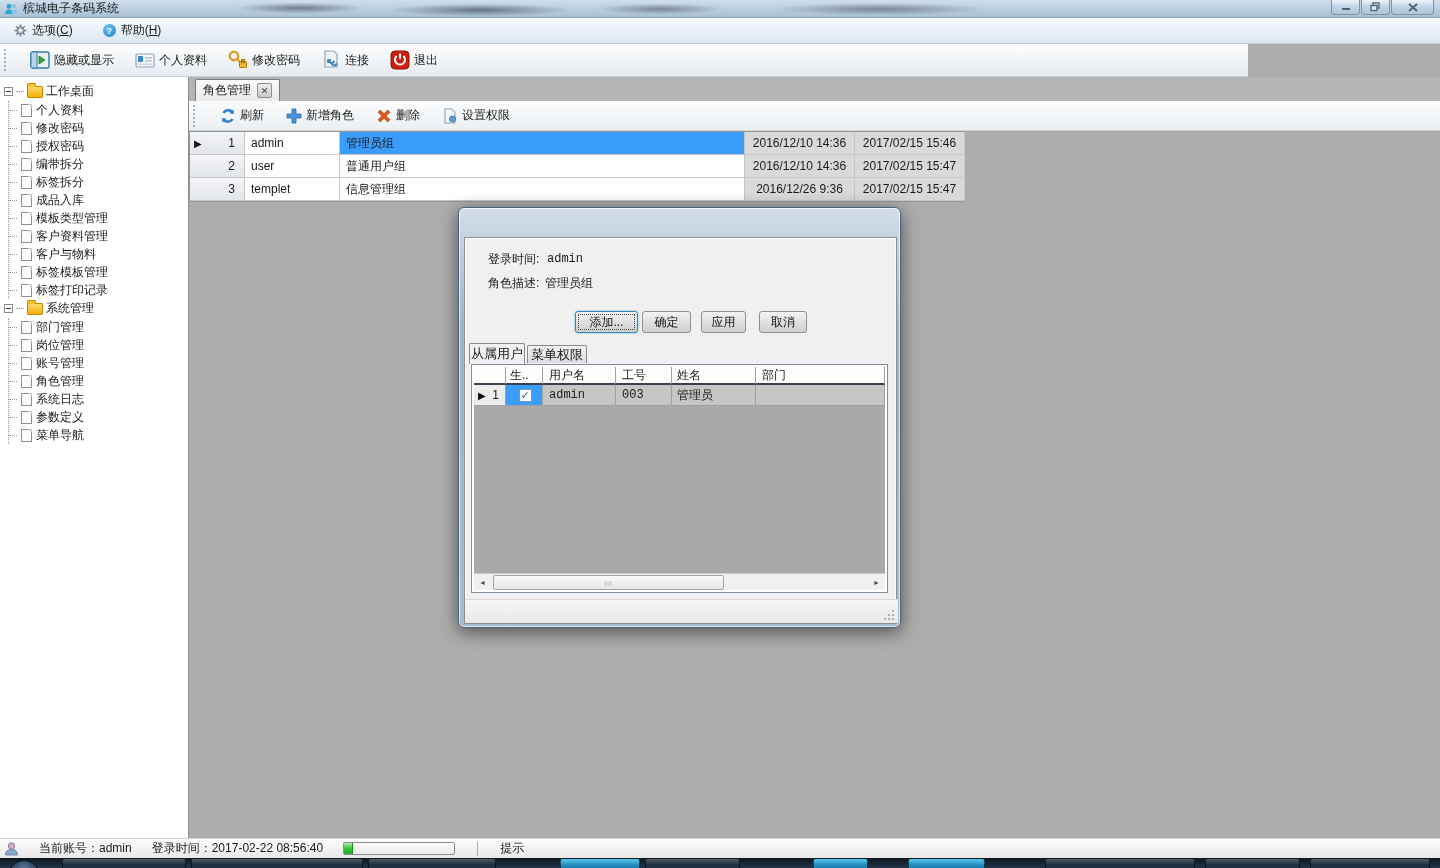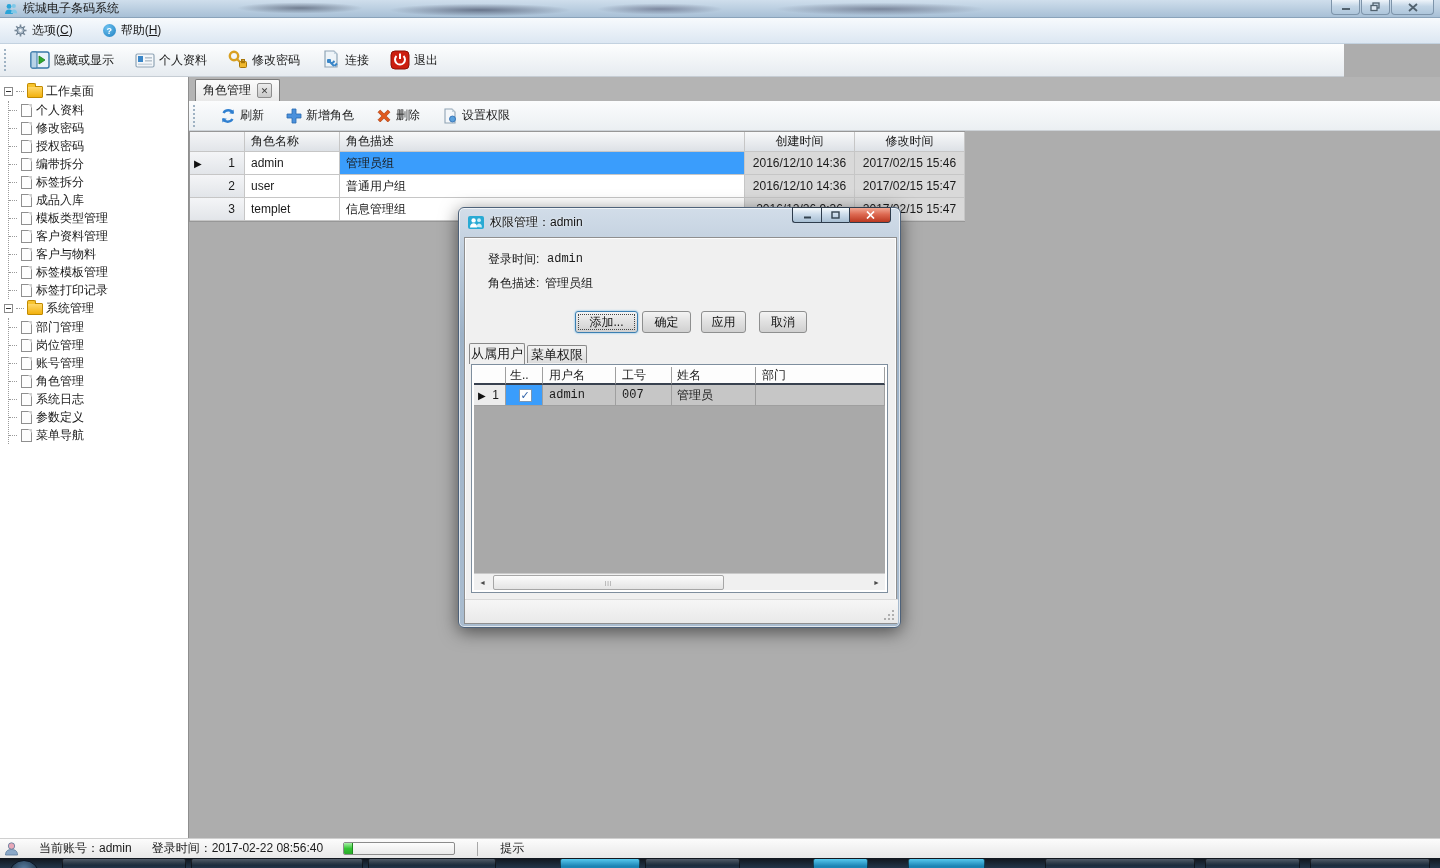--- a/index.html
+++ b/index.html
@@ -26,21 +26,21 @@
   
   .menubar { position:absolute; left:0; top:18px; width:1440px; height:26px;
     background:linear-gradient(#f7fafd,#dce7f2); border-bottom:1px solid #c3d2e0;
     display:flex; align-items:center; padding-left:10px; gap:22px; }
   .menu-item { display:flex; align-items:center; gap:5px; padding:2px 4px; }
   .u { text-decoration:underline; }
   .help-icon { width:13px; height:13px; border-radius:50%; background:radial-gradient(circle at 35% 30%, #6cc1f0, #1e7fc0);
     color:#fff; font-size:9px; font-weight:bold; display:flex; align-items:center; justify-content:center; }
 
   
-  .toolbar { position:absolute; left:0; top:44px; width:1344px; height:33px;
+  .toolbar { position:absolute; left:0; top:44px; width:1248px; height:33px;
     background:linear-gradient(#fdfefe,#e6ebf0); border-bottom:1px solid #c6cdd4;
     display:flex; align-items:center; padding-left:4px; gap:15px; }
   .gripper { width:4px; height:22px; border-left:2px dotted #9fb2c3; margin-right:4px; }
   .tool-item { display:flex; align-items:center; gap:4px; padding:2px 3px; }
   .ticon { width:20px; height:20px; }
 
   
   .sidebar { position:absolute; left:0; top:77px; width:189px; height:761px;
     background:#fff; border-right:1px solid #8e8e8e; padding-top:5px; overflow:hidden; }
   .tree-root { display:flex; align-items:center; height:19px; padding-left:4px; gap:3px; }
@@ -391,27 +391,20 @@
       <svg class="sicon" viewBox="0 0 16 16">
         <path d="M3 1 h7 l3 3 v11 h-10 z" fill="#f4f7fa" stroke="#90a4b4" stroke-width="1.1"></path>
         <path d="M10 1 l3 3 h-3 z" fill="#c6d4de"></path>
         <circle cx="10.5" cy="11" r="3" fill="#5aa0dc" stroke="#2a6ab0" stroke-width="0.8"></circle>
       </svg>
       <span>设置权限</span>
     </div>
   </div>
 
   <div class="grid">
-    <div class="grow head">
-      <div class="gcell hcell c-sel"></div>
-      <div class="gcell hcell c-name">角色名称</div>
-      <div class="gcell hcell c-desc">角色描述</div>
-      <div class="gcell hcell c-date">创建时间</div>
-      <div class="gcell hcell c-date">修改时间</div>
-    </div>
     <div class="grow">
       <div class="gcell c-sel">
           <span class="sel-marker">▶</span>
           <span>1</span>
         </div>
       <div class="gcell c-name">admin</div>
       <div class="gcell c-desc cell-selected">管理员组</div>
       <div class="gcell c-date">2016/12/10 14:36</div>
       <div class="gcell c-date">2017/02/15 15:46</div>
     </div>
@@ -458,47 +451,20 @@
   <div class="tb-btn cyan" style="left:560px;width:80px"></div>
   <div class="tb-btn" style="left:645px;width:95px"></div>
   <div class="tb-btn cyan" style="left:813px;width:55px"></div>
   <div class="tb-btn cyan" style="left:908px;width:77px"></div>
   <div class="tb-btn" style="left:1045px;width:150px"></div>
   <div class="tb-btn" style="left:1205px;width:95px"></div>
   <div class="tb-btn" style="left:1310px;width:120px"></div>
 </div>
 
 <div class="dialog">
-  <div class="dlg-titlebar">
-    <svg width="16" height="13" viewBox="0 0 16 13">
-      <rect x="0" y="0" width="16" height="13" rx="2" fill="#28aad4"></rect>
-      <circle cx="5.6" cy="4.4" r="2.2" fill="#fff"></circle>
-        <path d="M2 11.5 c0-3 1.8-4.2 3.6-4.2 s3.6 1.2 3.6 4.2z" fill="#fff"></path>
-      <circle cx="11" cy="4.2" r="1.9" fill="#cdeef8"></circle>
-        <path d="M8.6 11 c.3-2.6 1.4-3.4 2.4-3.4 1.6 0 2.9 1.1 2.9 3.8z" fill="#cdeef8"></path>
-    </svg>
-    <span class="dlg-title">权限管理：admin</span>
-    <div class="dlg-controls">
-      <div class="dbtn min">
-        <svg width="9" height="7" viewBox="0 0 9 7">
-            <rect x="1" y="4.5" width="7" height="2" fill="#33424f"></rect>
-          </svg>
-      </div>
-      <div class="dbtn max">
-        <svg width="9" height="8" viewBox="0 0 9 8">
-            <rect x="1" y="1" width="7" height="6" fill="none" stroke="#33424f" stroke-width="1.4"></rect>
-          </svg>
-      </div>
-      <div class="dbtn close">
-        <svg width="9" height="8" viewBox="0 0 9 8">
-            <path d="M1 0.5 L8 7.5 M8 0.5 L1 7.5" stroke="#fff" stroke-width="1.7"></path>
-          </svg>
-      </div>
-    </div>
-  </div>
 
   <div class="dlg-content">
     <div class="fieldrow" style="left:23px; top:13px;">
       <span>登录时间:</span>
     </div>
     <div class="fieldrow mono" style="left:82px; top:13px;">
       <span>admin</span>
     </div>
     <div class="fieldrow" style="left:23px; top:37px;">
       <span>角色描述:</span>
@@ -527,21 +493,21 @@
         </div>
         <div class="drow dbody">
           <div class="dcell dc-sel">
               <span class="sel-marker">▶</span>
               <span>1</span>
             </div>
           <div class="dcell dc-chk chk-cell-selected">
             <span class="checkbox">✓</span>
           </div>
           <div class="dcell dc-user mono">admin</div>
-          <div class="dcell dc-id mono">007</div>
+          <div class="dcell dc-id mono">003</div>
           <div class="dcell dc-name">管理员</div>
           <div class="dcell dc-dept"></div>
         </div>
         <div class="hscroll">
           <div class="hs-arrow" style="left:0">◄</div>
           <div class="hs-thumb">|||</div>
           <div class="hs-arrow" style="right:0">►</div>
         </div>
       </div>
     </div>

